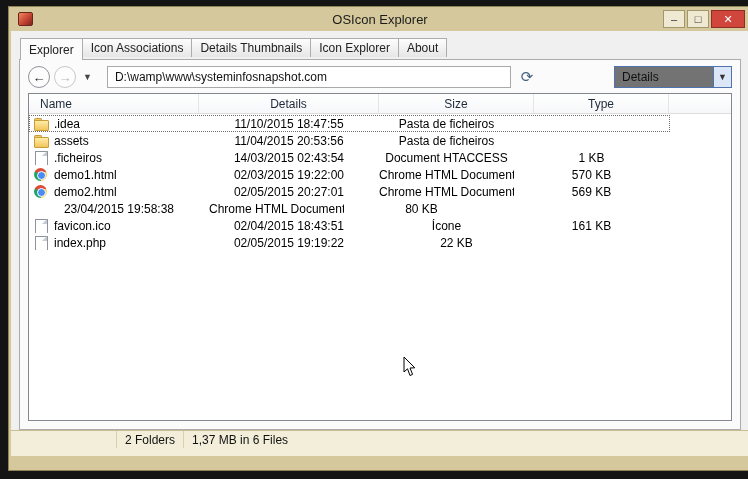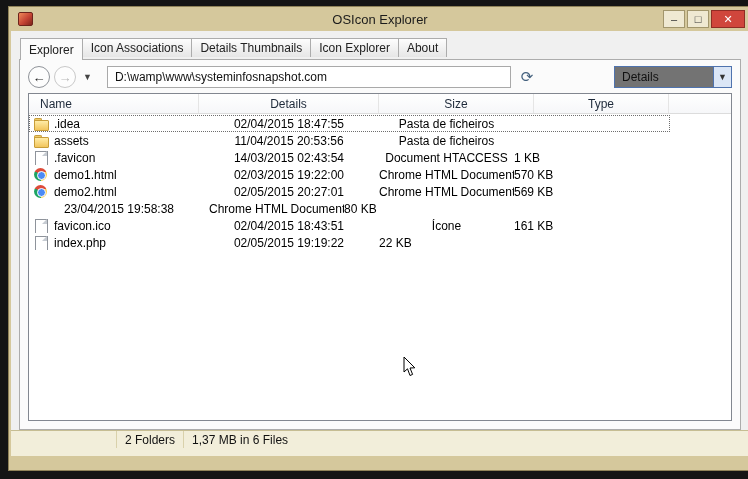--- a/index.html
+++ b/index.html
@@ -44,21 +44,21 @@
   .col-type { width:135px; }
   .col-size { width:155px; }
   .header-filler { flex:1; }
   .list-body { flex:1; overflow:hidden; padding-top:1px; }
   .row { display:flex; align-items:center; height:17px; width:641px; font-size:12px; color:#000; }
   .row.focused { outline:1px dotted #6e6e6e; outline-offset:-1px; }
   .cell { overflow:hidden; white-space:nowrap; }
   .cell-name { width:170px; display:flex; align-items:center; gap:6px; padding-left:5px; }
   .cell-mod  { width:180px; text-align:center; }
   .cell-type { width:135px; text-align:center; }
-  .cell-size { width:155px; }
+  .cell-size { width:155px; text-align:center; }
 
   
   .row-icon { flex:none; width:14px; height:14px; position:relative; display:flex; align-items:center; justify-content:center; }
   .icon-folder { }
   .icon-folder::after { content:''; position:absolute; left:0; top:3px; width:13px; height:9px;
       background:linear-gradient(#ffeca6,#f2c55c); border:1px solid #c79d39; border-radius:1px; }
   .icon-folder::before { content:''; position:absolute; left:0; top:1px; width:6px; height:4px;
       background:#f0ca66; border:1px solid #c79d39; border-bottom:none; border-radius:2px 2px 0 0; }
   .icon-file::after { content:''; position:absolute; left:1px; top:0; width:11px; height:13px; background:#fff; border:1px solid #8e939b; }
   .icon-file::before { content:''; position:absolute; right:1px; top:0; width:0; height:0; z-index:1;
@@ -124,37 +124,37 @@
             <div class="col col-size">Size</div>
             <div class="col col-type">Type</div>
             <div class="header-filler"></div>
           </div>
           <div class="list-body">
               <div class="row focused">
     <div class="cell cell-name">
       <span class="row-icon icon-folder"></span>
       <span class="cell-name-text">.idea</span>
     </div>
-    <div class="cell cell-mod">02/04/2015 18:47:55</div>
+    <div class="cell cell-mod">11/10/2015 18:47:55</div>
     <div class="cell cell-type">Pasta de ficheiros</div>
     <div class="cell cell-size"></div>
   </div>
               <div class="row">
     <div class="cell cell-name">
       <span class="row-icon icon-folder"></span>
       <span class="cell-name-text">assets</span>
     </div>
     <div class="cell cell-mod">11/04/2015 20:53:56</div>
     <div class="cell cell-type">Pasta de ficheiros</div>
     <div class="cell cell-size"></div>
   </div>
               <div class="row">
     <div class="cell cell-name">
       <span class="row-icon icon-file"></span>
-      <span class="cell-name-text">.favicon</span>
+      <span class="cell-name-text">.ficheiros</span>
     </div>
     <div class="cell cell-mod">14/03/2015 02:43:54</div>
     <div class="cell cell-type">Document HTACCESS</div>
     <div class="cell cell-size">1 KB</div>
   </div>
               <div class="row">
     <div class="cell cell-name">
       <span class="row-icon icon-chrome"></span>
       <span class="cell-name-text">demo1.html</span>
     </div>

